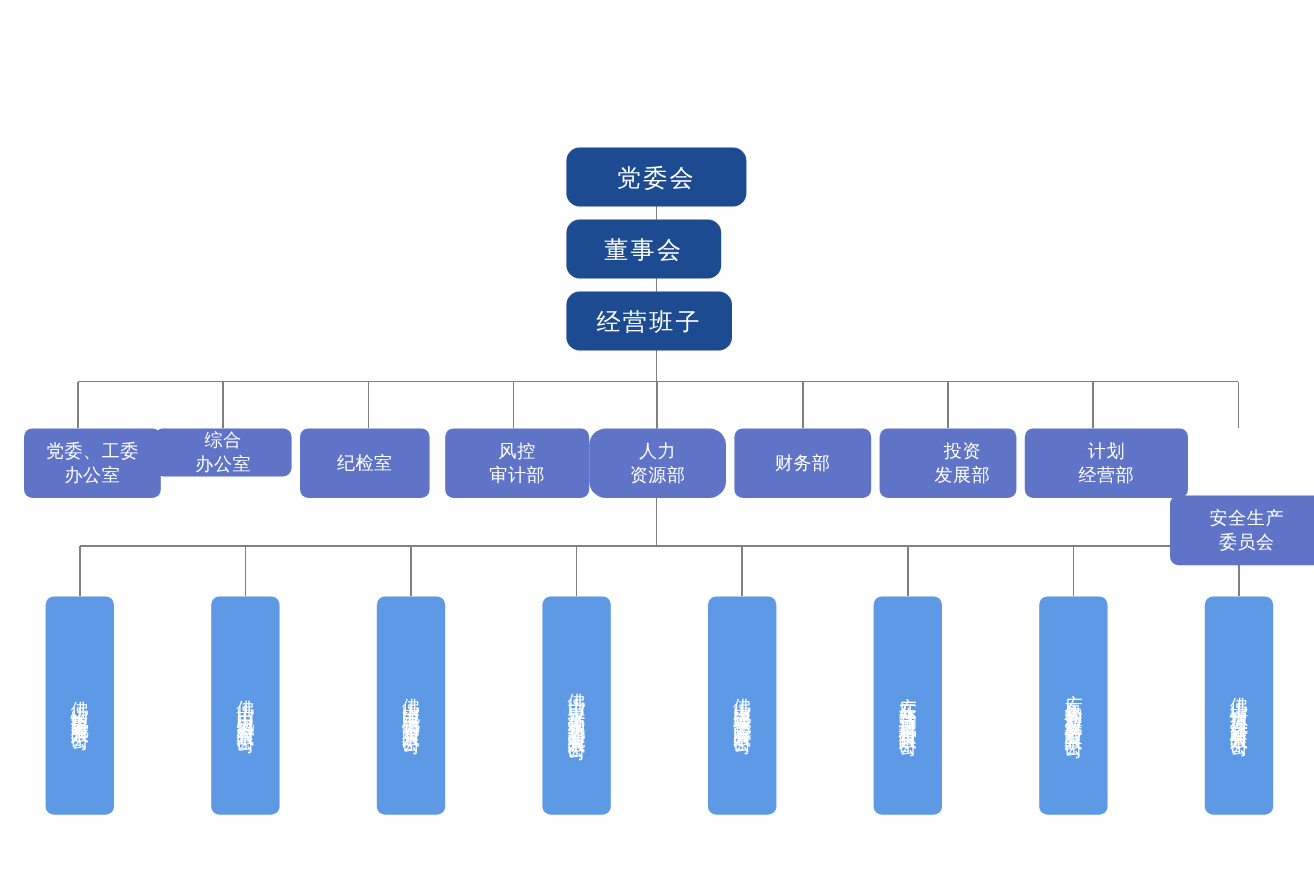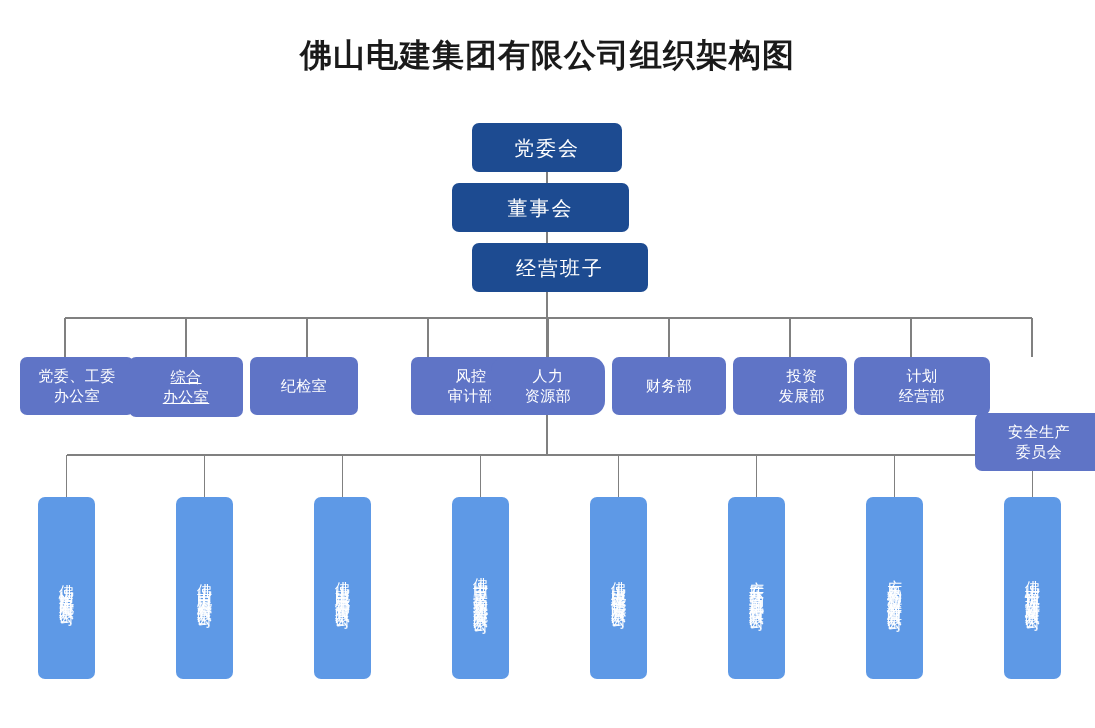--- a/index.html
+++ b/index.html
@@ -59,20 +59,21 @@
     z-index: 2;
   }
 
   
   .node.exec {
     background: #1d4b91;
     font-size: 20px;
     font-weight: 500;
     letter-spacing: 2px;
     line-height: 26px;
+    border-radius: 11px;
   }
 
   
   .node.dept {
     background: #5f74c6;
     font-size: 15px;
     line-height: 20px;
     letter-spacing: 0.5px;
     padding: 2px 4px;
   }
@@ -97,21 +98,20 @@
     max-height: 168px;
     text-align: center;
     white-space: normal;
   }
 </style>
 </head>
 <body>
 
 <div id="chart-root">
 
-  <div class="chart-title">佛山电建集团有限公司组织架构图</div>
 
   <svg id="connectors" viewBox="0 0 1095 728" width="1095" height="728">
       <line x1="547" y1="172" x2="547" y2="183" stroke="#808080" stroke-width="1.2" shape-rendering="crispEdges"></line>
       <line x1="547" y1="232" x2="547" y2="243" stroke="#808080" stroke-width="1.2" shape-rendering="crispEdges"></line>
       <line x1="547" y1="292" x2="547" y2="318" stroke="#808080" stroke-width="1.2" shape-rendering="crispEdges"></line>
       <line x1="547" y1="318" x2="547" y2="455" stroke="#808080" stroke-width="1.2" shape-rendering="crispEdges"></line>
       <line x1="65" y1="318" x2="1032" y2="318" stroke="#808080" stroke-width="1.2" shape-rendering="crispEdges"></line>
       <line x1="65" y1="318" x2="65" y2="357" stroke="#808080" stroke-width="1.2" shape-rendering="crispEdges"></line>
       <line x1="186" y1="318" x2="186" y2="357" stroke="#808080" stroke-width="1.2" shape-rendering="crispEdges"></line>
       <line x1="307" y1="318" x2="307" y2="357" stroke="#808080" stroke-width="1.2" shape-rendering="crispEdges"></line>
@@ -129,40 +129,40 @@
       <line x1="618.5" y1="455" x2="618.5" y2="497" stroke="#808080" stroke-width="1.2" shape-rendering="crispEdges"></line>
       <line x1="756.5" y1="455" x2="756.5" y2="497" stroke="#808080" stroke-width="1.2" shape-rendering="crispEdges"></line>
       <line x1="894.5" y1="455" x2="894.5" y2="497" stroke="#808080" stroke-width="1.2" shape-rendering="crispEdges"></line>
       <line x1="1032.5" y1="455" x2="1032.5" y2="497" stroke="#808080" stroke-width="1.2" shape-rendering="crispEdges"></line>
     </svg>
 
   <div id="exec-layer">
       <div class="node exec" style="left: 472px; top: 123px; width: 150px; height: 49px;">
         <span>党委会</span>
       </div>
-      <div class="node exec" style="left: 452px; top: 183px; width: 177px; height: 49px; text-align: center;">
+      <div class="node exec" style="left: 472px; top: 183px; width: 129px; height: 49px; text-align: center;">
         <span>董事会</span>
       </div>
-      <div class="node exec" style="left: 472px; top: 243px; width: 176px; height: 49px;">
+      <div class="node exec" style="left: 472px; top: 243px; width: 138px; height: 49px;">
         <span>经营班子</span>
       </div>
     </div>
   <div id="dept-layer">
       <div class="node dept" style="left: 20px; top: 357px; width: 114px; height: 58px;">
         <span class="label">党委、工委
 办公室</span>
       </div>
-      <div class="node dept" style="left: 129px; top: 357px; width: 114px; height: 60px; text-decoration: underline;">
+      <div class="node dept" style="left: 129px; top: 357px; width: 114px; height: 40px;">
         <span class="label">综合
 办公室</span>
       </div>
       <div class="node dept" style="left: 250px; top: 357px; width: 108px; height: 58px;">
         <span class="label">纪检室</span>
       </div>
-      <div class="node dept" style="left: 371px; top: 357px; width: 120px; height: 58px; margin-left: 40px;">
+      <div class="node dept" style="left: 371px; top: 357px; width: 120px; height: 58px;">
         <span class="label">风控
 审计部</span>
       </div>
       <div class="node dept" style="left: 491px; top: 357px; width: 114px; height: 58px; border-radius: 14px;">
         <span class="label">人力
 资源部</span>
       </div>
       <div class="node dept" style="left: 612px; top: 357px; width: 114px; height: 58px;">
         <span class="label">财务部</span>
       </div>

